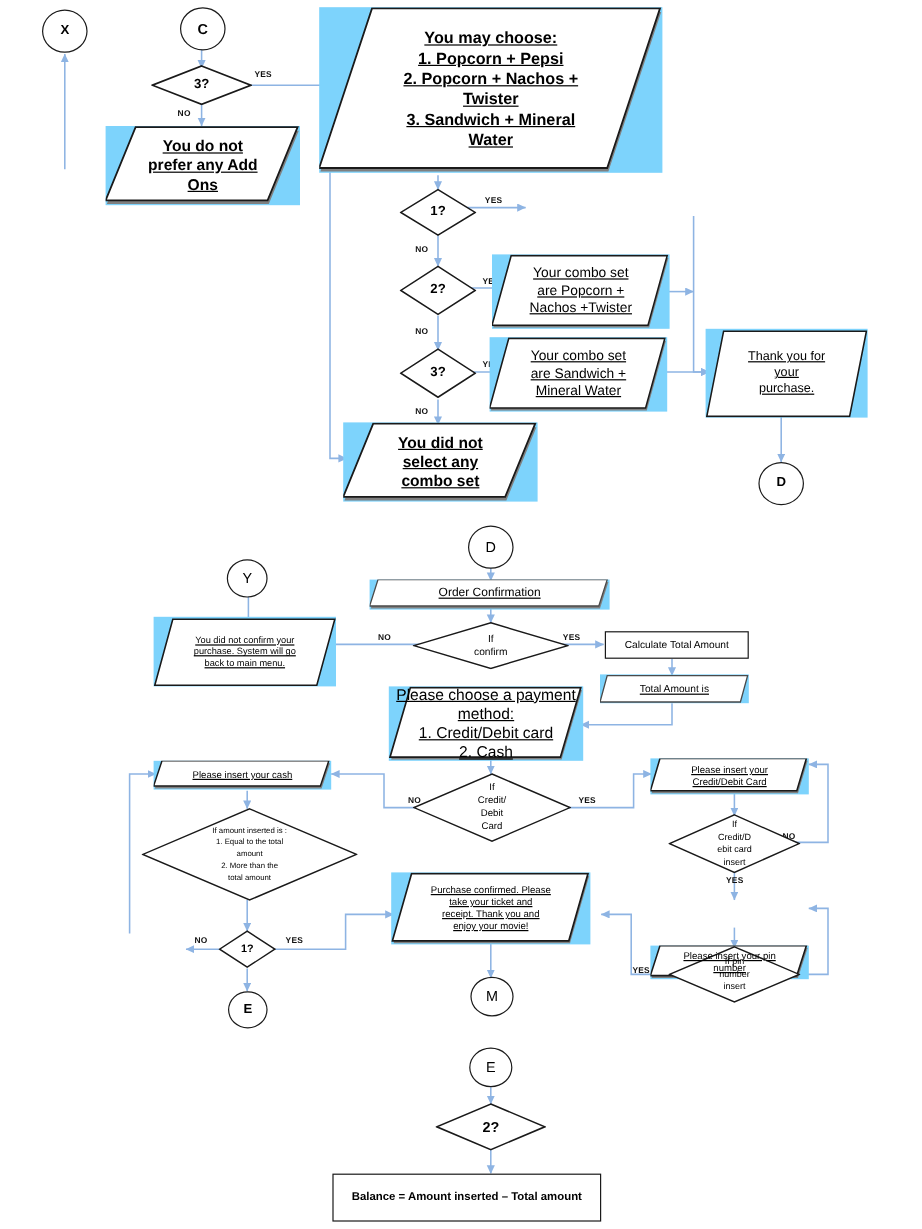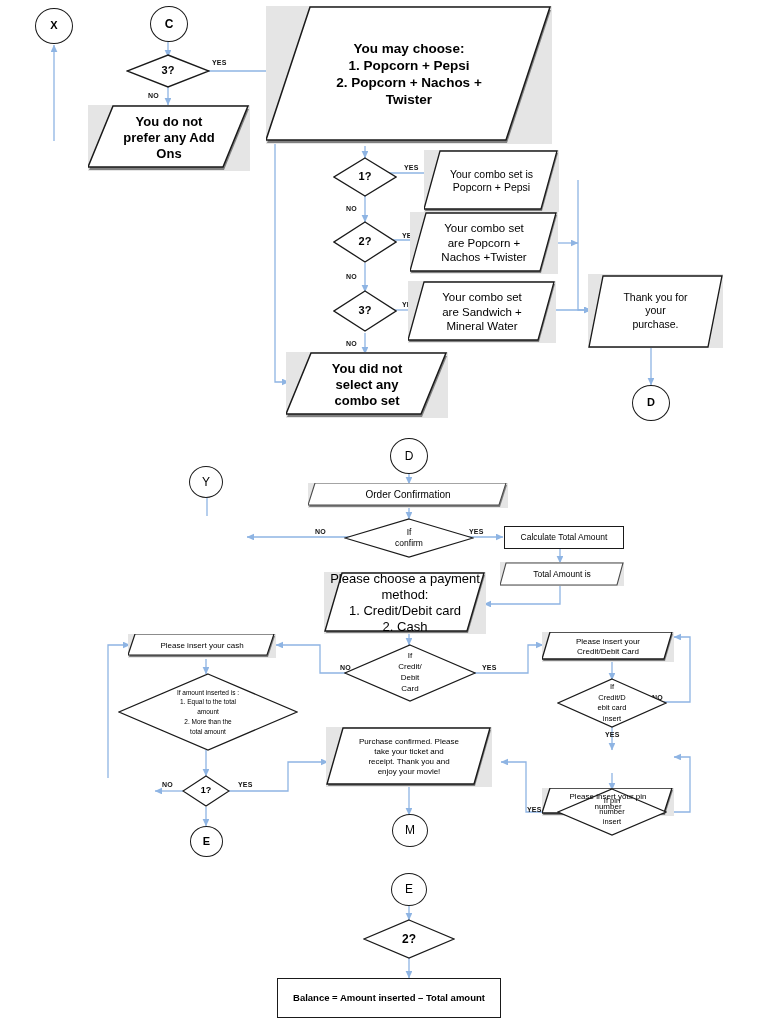--- a/index.html
+++ b/index.html
@@ -6,21 +6,21 @@
   body{width:768px;height:1024px;position:relative;overflow:hidden;
        font-family:"Liberation Sans","DejaVu Sans",sans-serif;color:#000;}
   #canvas{position:absolute;left:0;top:0;width:768px;height:1024px;}
   svg.lines{position:absolute;left:0;top:0;width:768px;height:1024px;pointer-events:none;}
   .node{position:absolute;box-sizing:border-box;display:flex;align-items:center;
         justify-content:center;text-align:center;line-height:1.25;}
   .node .txt{position:relative;z-index:2;padding:0 4px;}
   
   .circle{border:1.6px solid #1a1a1a;border-radius:50%;background:#fff;font-weight:bold;}
   .rect{border:1.8px solid #1a1a1a;background:#fff;}
-  .para{background:#e5e5e5;}
+  .para{background:#7dd3fc;text-decoration:underline;}
   .para .shape{position:absolute;left:0;top:0;width:100%;height:100%;z-index:1;}
   .dia{background:transparent;}
   .dia .shape{position:absolute;left:0;top:0;width:100%;height:100%;z-index:1;}
   .lbl{position:absolute;font-size:7px;font-weight:bold;letter-spacing:.2px;color:#111;}
 </style>
 </head>
 <body>
 
 <div id="canvas">
 
@@ -109,20 +109,22 @@
 <div class="node para" style="left:266px;top:6px;width:286px;height:138px;font-size:13.5px;font-weight:bold;">
   <svg class="shape" viewBox="0 0 286 138" preserveAspectRatio="none">
     <polygon points="45,4 285,4 241,137 1,137" fill="#808080"></polygon>
     <polygon points="44,1 284,1 240,134 0,134" fill="#fff" stroke="#1a1a1a" stroke-width="1.5"></polygon>
   </svg>
   <div class="txt" style="width:100%;">
     <div>You may choose:</div>
     <div style="white-space:pre-line;">1.   Popcorn + Pepsi</div>
     <div style="white-space:pre-line;">2.   Popcorn + Nachos +
 Twister</div>
+    <div style="white-space:pre-line;">3.   Sandwich + Mineral
+Water</div>
   </div>
 </div>
 
 <div class="node dia" style="left:333px;top:157px;width:64px;height:40px;font-size:11px;font-weight:bold;">
   <svg class="shape" viewBox="0 0 64 40" preserveAspectRatio="none">
         <polygon points="32,1 63,20 32,39 1,20" fill="#fff" stroke="#1a1a1a" stroke-width="1.3"></polygon>
       </svg>
   <span class="txt">1?</span>
 </div>
 <div class="lbl" style="left:404px;top:164px;">YES</div>
@@ -139,28 +141,20 @@
 
 <div class="node dia" style="left:333px;top:290px;width:64px;height:42px;font-size:11px;font-weight:bold;">
   <svg class="shape" viewBox="0 0 64 42" preserveAspectRatio="none">
         <polygon points="32,1 63,21 32,41 1,21" fill="#fff" stroke="#1a1a1a" stroke-width="1.3"></polygon>
       </svg>
   <span class="txt">3?</span>
 </div>
 <div class="lbl" style="left:402px;top:301px;">YES</div>
 <div class="lbl" style="left:346px;top:340px;">NO</div>
 
-<div class="node para" style="left:424px;top:150px;width:135px;height:62px;font-size:10.5px;white-space:pre-line;">
-  <svg class="shape" viewBox="0 0 135 62" preserveAspectRatio="none">
-    <polygon points="17,3 134,3 118,61 1,61" fill="#808080"></polygon>
-    <polygon points="16,1 133,1 117,59 0,59" fill="#fff" stroke="#1a1a1a" stroke-width="1.3"></polygon>
-  </svg>
-  <span class="txt">Your combo set is
-Popcorn + Pepsi</span>
-</div>
 
 <div class="node para" style="left:410px;top:212px;width:148px;height:62px;font-size:11.5px;white-space:pre-line;">
   <svg class="shape" viewBox="0 0 148 62" preserveAspectRatio="none">
     <polygon points="17,3 147,3 131,61 1,61" fill="#808080"></polygon>
     <polygon points="16,1 146,1 130,59 0,59" fill="#fff" stroke="#1a1a1a" stroke-width="1.3"></polygon>
   </svg>
   <span class="txt">Your combo set
 are Popcorn +
 Nachos +Twister</span>
 </div>
@@ -217,20 +211,28 @@
 <div class="node dia" style="left:344px;top:518px;width:130px;height:40px;font-size:8.5px;white-space:pre-line;">
   <svg class="shape" viewBox="0 0 130 40" preserveAspectRatio="none">
         <polygon points="65,1 129,20 65,39 1,20" fill="#fff" stroke="#1a1a1a" stroke-width="1.2"></polygon>
       </svg>
   <span class="txt">If
 confirm</span>
 </div>
 <div class="lbl" style="left:315px;top:528px;">NO</div>
 <div class="lbl" style="left:469px;top:528px;">YES</div>
 
+<div class="node para" style="left:128px;top:514px;width:152px;height:58px;font-size:7.7px;white-space:pre-line;">
+  <svg class="shape" viewBox="0 0 152 58" preserveAspectRatio="none">
+    <polygon points="16,2 151,2 136,57 1,57" fill="#fff" stroke="#1a1a1a" stroke-width="1.3"></polygon>
+  </svg>
+  <span class="txt">You did not confirm your
+purchase. System will go
+back to main menu.</span>
+</div>
 
 <div class="node rect" style="left:504px;top:526px;width:120px;height:23px;font-size:8.5px;">
   <span class="txt">Calculate Total Amount</span>
 </div>
 
 <div class="node para" style="left:500px;top:562px;width:124px;height:24px;font-size:8.5px;">
   <svg class="shape" viewBox="0 0 124 24" preserveAspectRatio="none">
     <polygon points="6,1 123,1 117,23 0,23" fill="#fff" stroke="#4a4a4a" stroke-width="1.1"></polygon>
   </svg>
   <span class="txt">Total Amount is</span>

